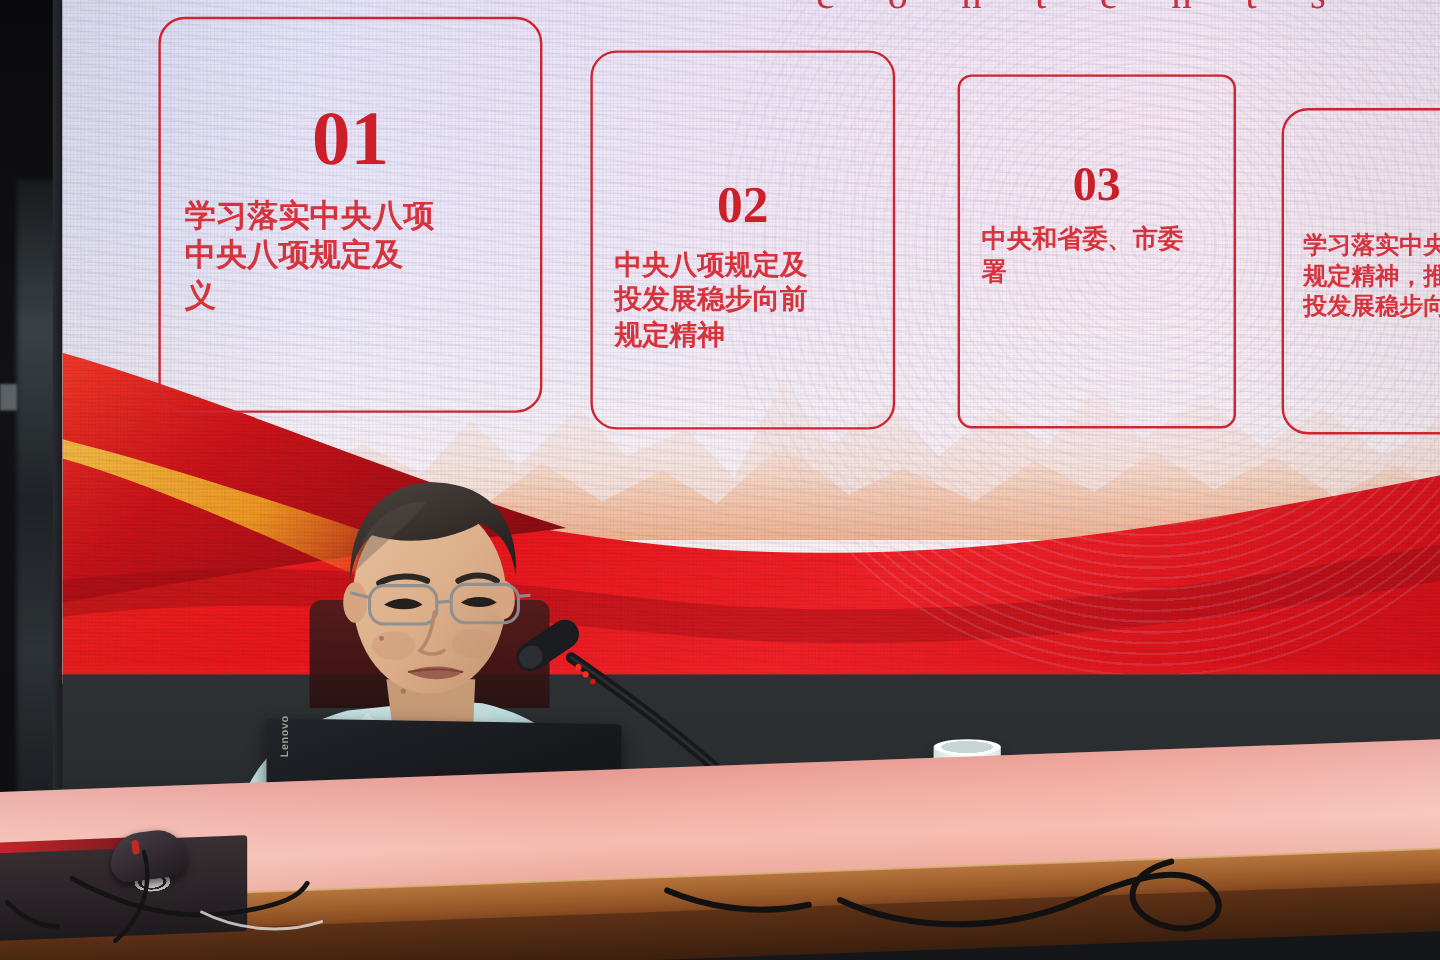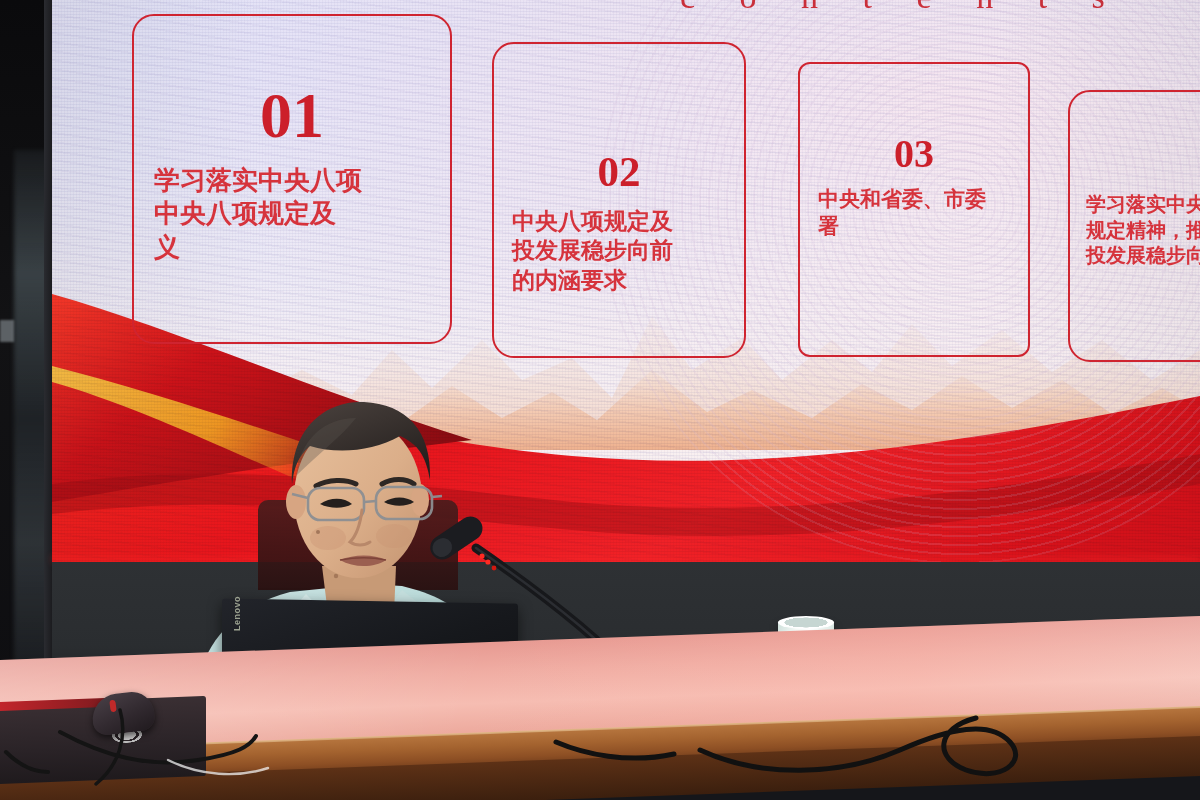--- a/index.html
+++ b/index.html
@@ -365,21 +365,21 @@
       <div>中央八项规定及</div>
       <div>义</div>
     </div>
   </div>
 
   <div class="card" id="card2">
     <div class="num">02</div>
     <div class="txt">
       <div>中央八项规定及</div>
       <div>投发展稳步向前</div>
-      <div>的内涵要求</div>
+      <div>规定精神</div>
     </div>
   </div>
 
   <div class="card" id="card3">
     <div class="num">03</div>
     <div class="txt">
       <div>中央和省委、市委</div>
       <div>署</div>
     </div>
   </div>

